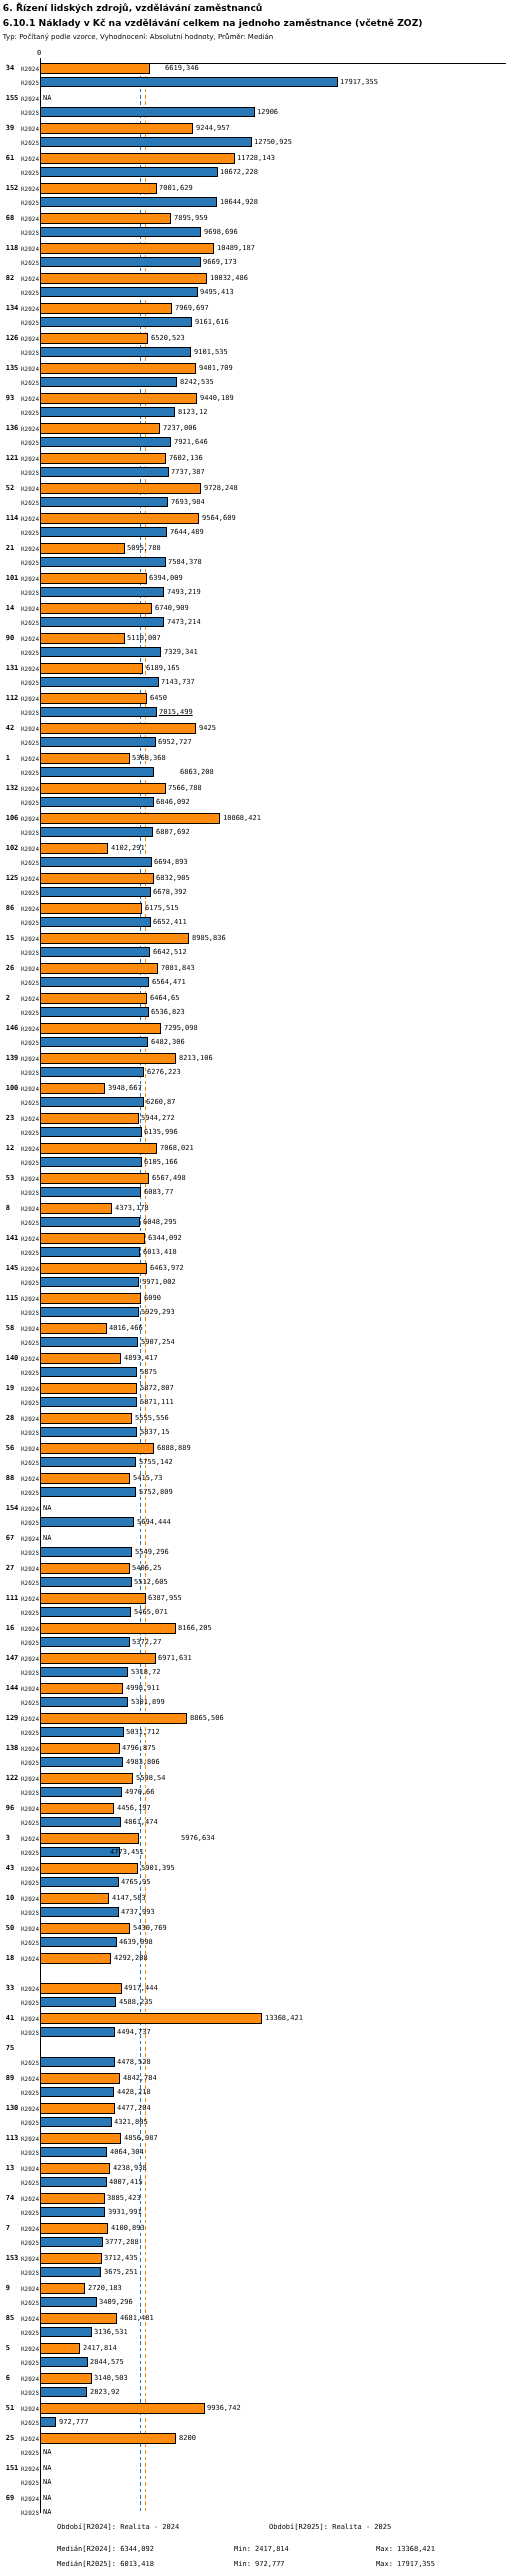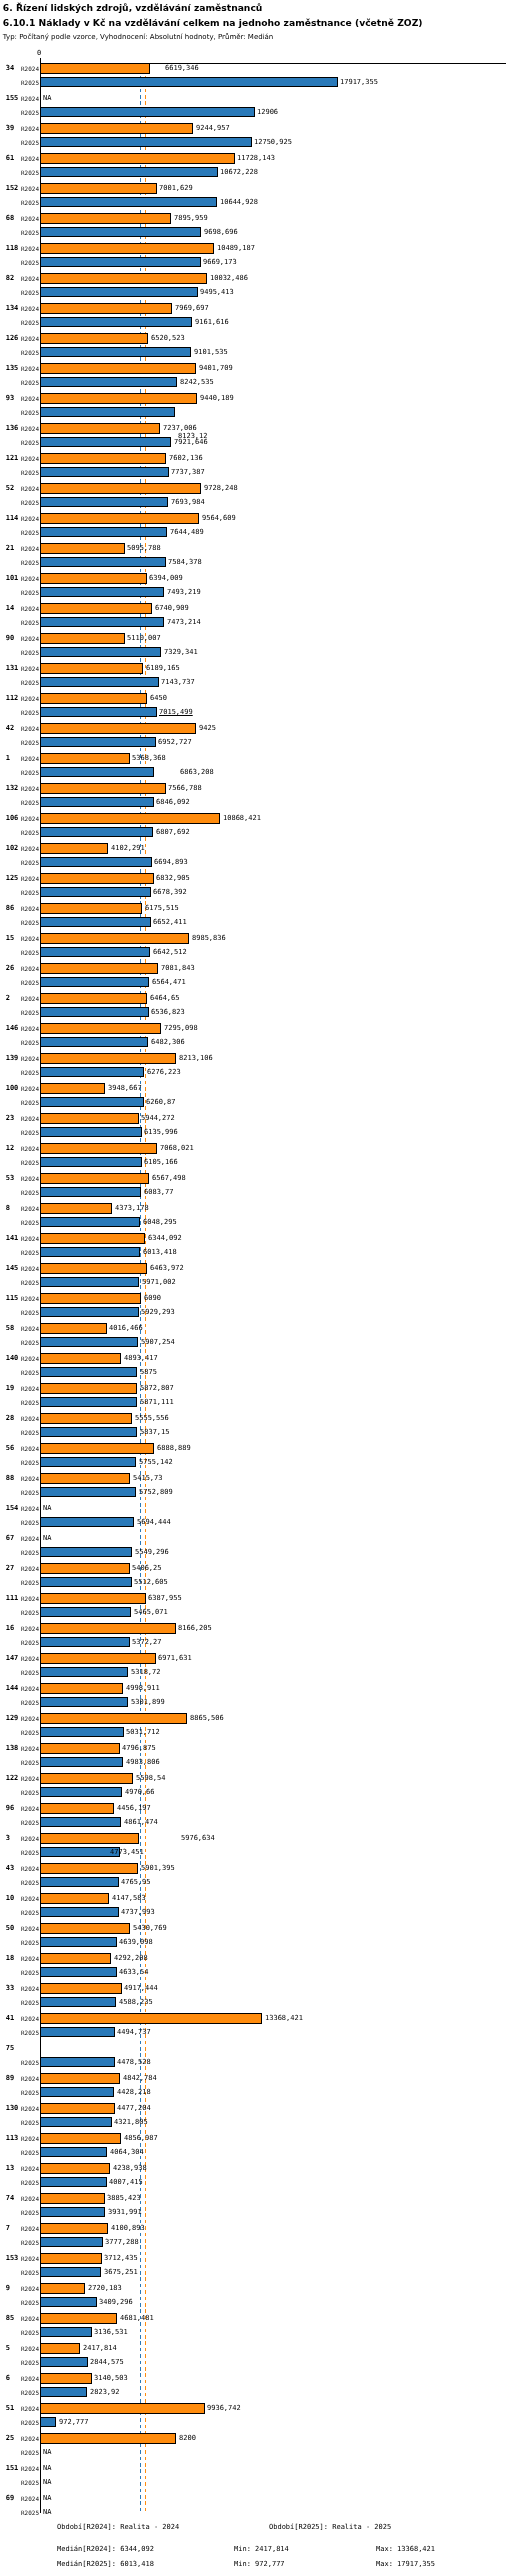--- a/index.html
+++ b/index.html
@@ -209,21 +209,21 @@
   <div class="group">
     <div class="gid">93</div>
     <div class="brow brow1">
       <span class="ser">R2024</span>
       <div class="bar bar-r2024" style="width: 157px;"></div>
       <span class="val" style="left: 200px;">9440,189</span>
     </div>
     <div class="brow brow2">
       <span class="ser">R2025</span>
       <div class="bar bar-r2025" style="width: 135px;"></div>
-      <span class="val" style="left: 178px; margin-top: 24px;">8123,12</span>
+      <span class="val" style="left: 178px;">8123,12</span>
     </div>
   </div>
 
   <div class="group">
     <div class="gid">136</div>
     <div class="brow brow1">
       <span class="ser">R2024</span>
       <div class="bar bar-r2024" style="width: 120px;"></div>
       <span class="val" style="left: 163px;">7237,006</span>
     </div>
@@ -933,25 +933,20 @@
       <span class="val" style="left: 119px;">4639,098</span>
     </div>
   </div>
 
   <div class="group">
     <div class="gid">18</div>
     <div class="brow brow1">
       <span class="ser">R2024</span>
       <div class="bar bar-r2024" style="width: 71px;"></div>
       <span class="val" style="left: 114px;">4292,208</span>
-    </div>
-    <div class="brow brow2">
-      <span class="ser">R2025</span>
-      <div class="bar bar-r2025" style="width: 77px;"></div>
-      <span class="val" style="left: 119px;">4633,54</span>
     </div>
   </div>
 
   <div class="group">
     <div class="gid">33</div>
     <div class="brow brow1">
       <span class="ser">R2024</span>
       <div class="bar bar-r2024" style="width: 82px;"></div>
       <span class="val" style="left: 124px;">4917,444</span>
     </div>

